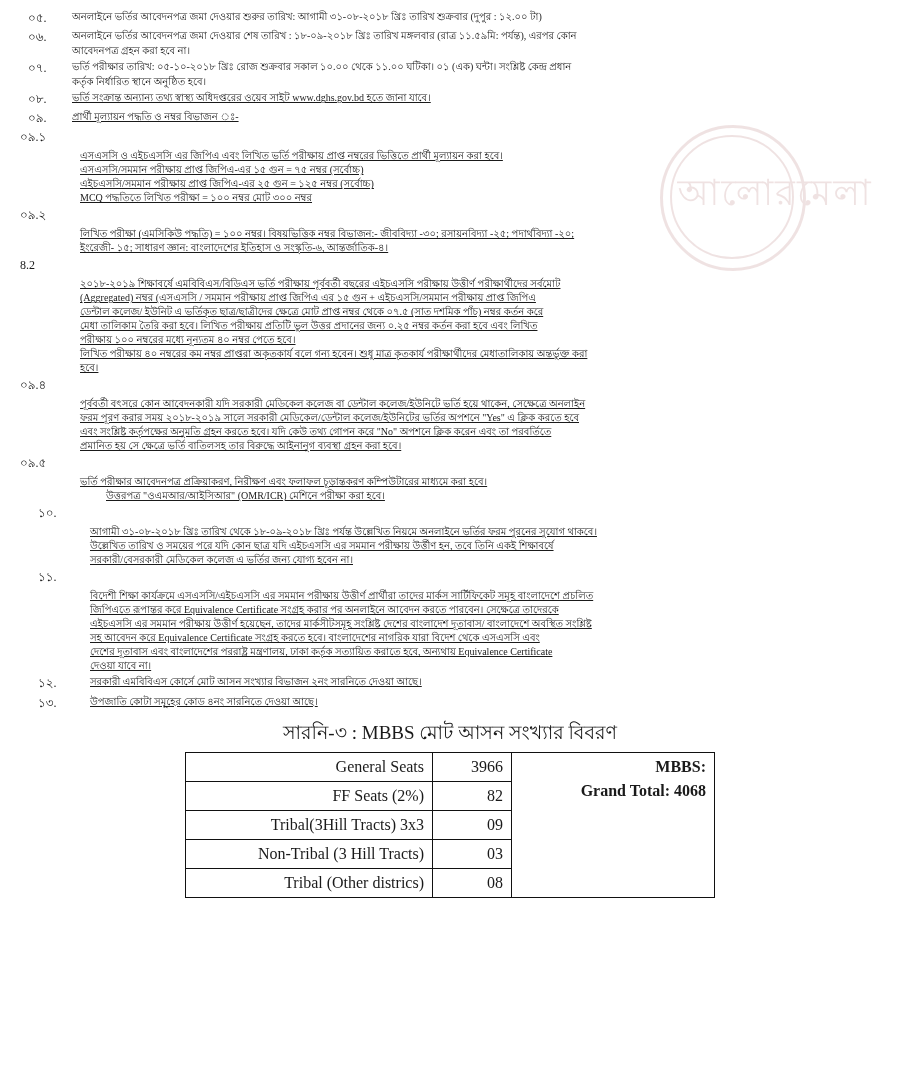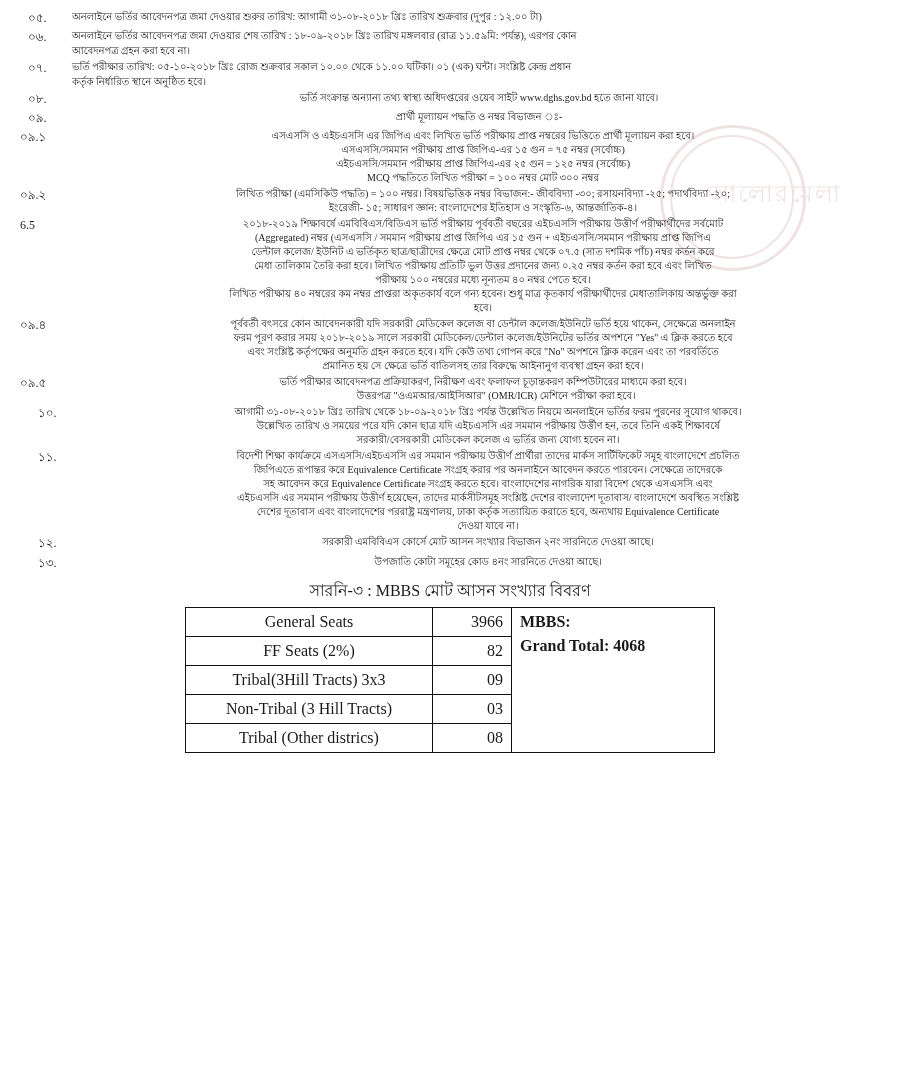--- a/index.html
+++ b/index.html
@@ -26,21 +26,21 @@
   .watermark {
     position: absolute;
     top: 120px;
     right: 10px;
     width: 230px;
     height: 150px;
     opacity: 0.13;
     pointer-events: none;
     color: #8a2b2b;
     font-family: "Liberation Serif", serif;
-    font-size: 24px;
+    font-size: 36px;
     display: flex;
     align-items: center;
     justify-content: center;
     letter-spacing: 2px;
   }
   .watermark .ring {
     position: absolute;
     border: 3px solid #8a2b2b;
     border-radius: 50%;
     width: 140px;
@@ -79,51 +79,51 @@
   .num.wide {
     flex: 0 0 76px;
     padding-left: 24px;
   }
   .body {
     flex: 1 1 auto;
     font-size: 10px;
     line-height: 1.46;
     text-align: justify;
   }
-  .body.nojustify { text-align: center; }
+  .body.nojustify { text-align: left; text-decoration: underline; }
   .line { display: block; }
   .indent1 { padding-left: 26px; }
-  .tight { line-height: 1.4; }
+  .tight { line-height: 1.4; margin-top: 20px; }
 
   
   .table-title {
     text-align: center;
-    font-size: 16px;
+    font-size: 19px;
     margin-top: 6px;
     margin-bottom: 2px;
   }
   .seat-table-wrap {
     display: flex;
     justify-content: center;
   }
   table.seats {
     border-collapse: collapse;
     font-size: 16px;
   }
   table.seats td {
     border: 1px solid #111;
     padding: 2px 8px;
     line-height: 1.5;
     height: 24px;
   }
-  td.label { width: 230px; text-align: center; }
+  td.label { width: 230px; text-align: right; }
   td.value { width: 62px; text-align: right; }
   td.side {
     width: 186px;
-    text-align: left;
+    text-align: right;
     vertical-align: top;
     font-weight: bold;
     padding-left: 10px;
     border-left: 1px solid #111;
   }
   .side-line { display: block; }
 </style>
 </head>
 <body>
 
@@ -184,21 +184,21 @@
 
   <div class="clause">
     <div class="num sub">০৯.২</div>
     <div class="body nojustify tight">
       <span class="line">লিখিত পরীক্ষা (এমসিকিউ পদ্ধতি) = ১০০ নম্বর। বিষয়ভিত্তিক নম্বর বিভাজন:- জীববিদ্যা -৩০; রসায়নবিদ্যা -২৫; পদার্থবিদ্যা -২০;</span>
       <span class="line">ইংরেজী- ১৫; সাধারণ জ্ঞান: বাংলাদেশের ইতিহাস ও সংস্কৃতি-৬, আন্তর্জাতিক-৪।</span>
     </div>
   </div>
 
   <div class="clause">
-    <div class="num sub">6.5</div>
+    <div class="num sub">8.2</div>
     <div class="body nojustify tight">
       <span class="line">২০১৮-২০১৯ শিক্ষাবর্ষে এমবিবিএস/বিডিএস ভর্তি পরীক্ষায় পূর্ববর্তী বছরের এইচএসসি পরীক্ষায় উত্তীর্ণ পরীক্ষার্থীদের সর্বমোট</span>
       <span class="line">(Aggregated) নম্বর (এসএসসি / সমমান পরীক্ষায় প্রাপ্ত জিপিএ এর ১৫ গুন + এইচএসসি/সমমান পরীক্ষায় প্রাপ্ত জিপিএ</span>
       <span class="line">ডেন্টাল কলেজ/ ইউনিট এ ভর্তিকৃত ছাত্র/ছাত্রীদের ক্ষেত্রে মোট প্রাপ্ত নম্বর থেকে ০৭.৫ (সাত দশমিক পাঁচ) নম্বর কর্তন করে</span>
       <span class="line">মেধা তালিকাম তৈরি করা হবে। লিখিত পরীক্ষায় প্রতিটি ভুল উত্তর প্রদানের জন্য ০.২৫ নম্বর কর্তন করা হবে এবং লিখিত</span>
       <span class="line">পরীক্ষায় ১০০ নম্বরের মধ্যে নূন্যতম ৪০ নম্বর পেতে হবে।</span>
       <span class="line">লিখিত পরীক্ষায় ৪০ নম্বরের কম নম্বর প্রাপ্তরা অকৃতকার্য বলে গন্য হবেন। শুধু মাত্র কৃতকার্য পরীক্ষার্থীদের মেধাতালিকায় অন্তর্ভুক্ত করা</span>
       <span class="line">হবে।</span>
     </div>
   </div>
@@ -228,22 +228,22 @@
       <span class="line">উল্লেখিত তারিখ ও সময়ের পরে যদি কোন ছাত্র যদি এইচএসসি এর   সমমান পরীক্ষায় উর্ত্তীণ হন, তবে তিনি একই শিক্ষাবর্ষে</span>
       <span class="line">সরকারী/বেসরকারী মেডিকেল কলেজ এ ভর্তির জন্য যোগ্য হবেন না।</span>
     </div>
   </div>
 
   <div class="clause">
     <div class="num wide">১১.</div>
     <div class="body nojustify tight">
       <span class="line">বিদেশী শিক্ষা কার্যক্রমে এসএসসি/এইচএসসি এর সমমান পরীক্ষায় উত্তীর্ণ প্রার্থীরা তাদের মার্কস সার্টিফিকেট সমূহ বাংলাদেশে প্রচলিত</span>
       <span class="line">জিপিএতে রূপান্তর করে Equivalence Certificate সংগ্রহ করার পর অনলাইনে আবেদন করতে পারবেন।   সেক্ষেত্রে তাদেরকে</span>
+      <span class="line">এইচএসসি এর সমমান পরীক্ষায় উত্তীর্ণ হয়েছেন, তাদের মার্কসীটসমূহ সংশ্লিষ্ট দেশের বাংলাদেশ দূতাবাস/ বাংলাদেশে অবস্থিত সংশ্লিষ্ট</span>
       <span class="line">সহ আবেদন করে Equivalence Certificate সংগ্রহ করতে হবে। বাংলাদেশের নাগরিক যারা বিদেশ থেকে এসএসসি এবং</span>
-      <span class="line">এইচএসসি এর সমমান পরীক্ষায় উত্তীর্ণ হয়েছেন, তাদের মার্কসীটসমূহ সংশ্লিষ্ট দেশের বাংলাদেশ দূতাবাস/ বাংলাদেশে অবস্থিত সংশ্লিষ্ট</span>
       <span class="line">দেশের দূতাবাস এবং বাংলাদেশের পররাষ্ট্র মন্ত্রণালয়, ঢাকা কর্তৃক সত্যায়িত করাতে হবে, অন্যথায় Equivalence Certificate</span>
       <span class="line">দেওয়া যাবে না।</span>
     </div>
   </div>
 
   <div class="clause">
     <div class="num wide">১২.</div>
     <div class="body nojustify">
       <span class="line">সরকারী এমবিবিএস কোর্সে মোট আসন সংখ্যার বিভাজন ২নং সারনিতে দেওয়া আছে।</span>
     </div>

